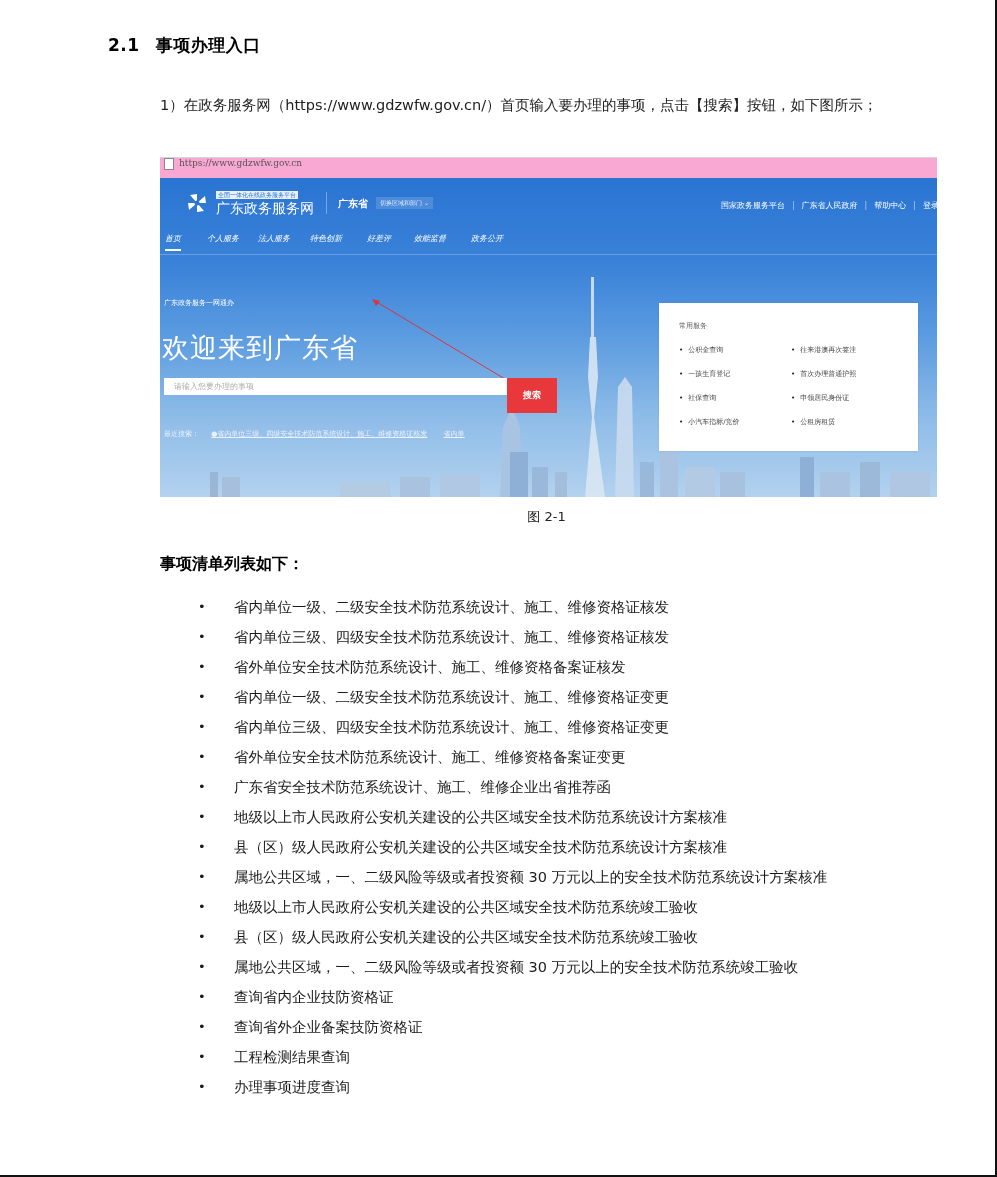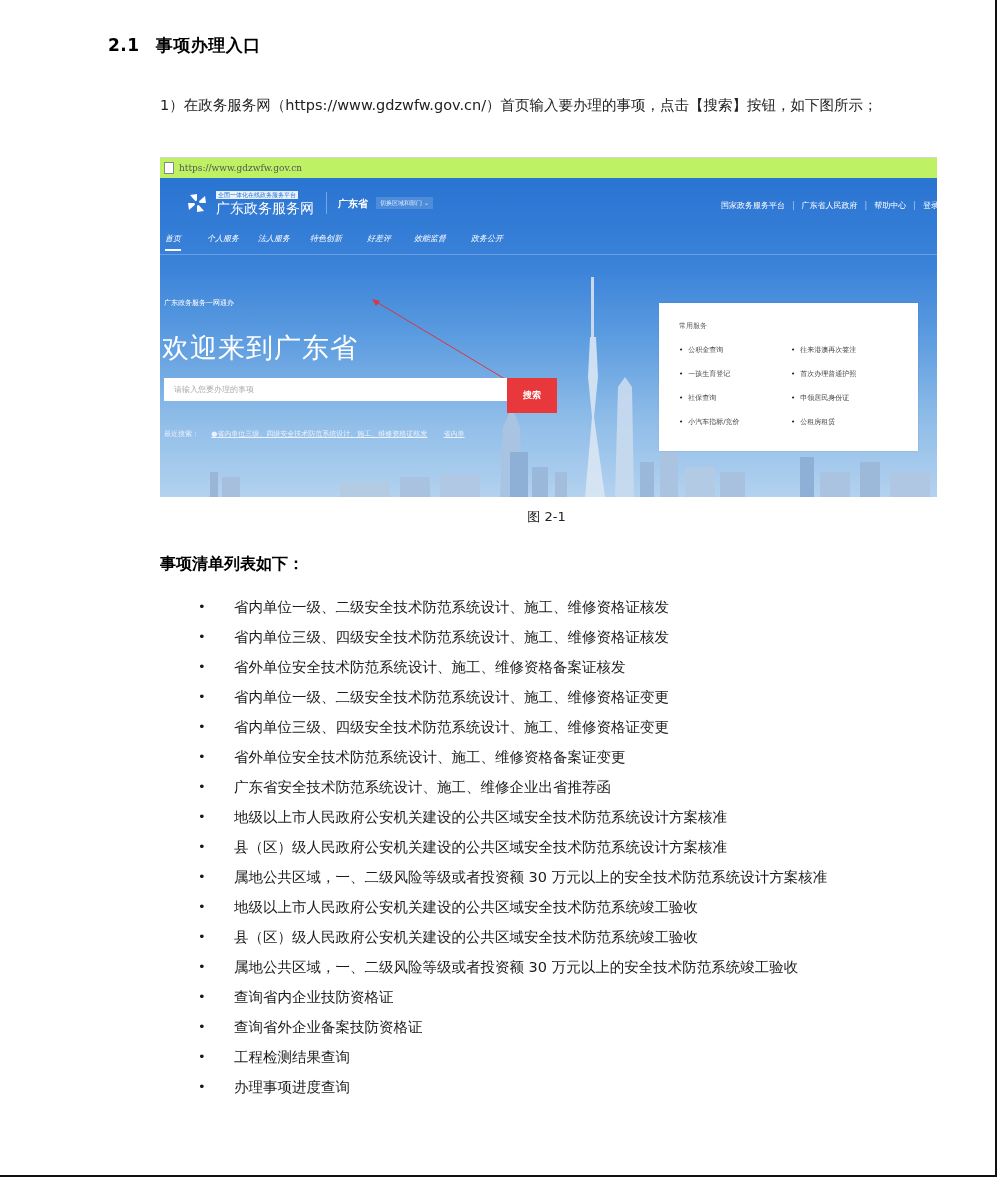--- a/index.html
+++ b/index.html
@@ -20,23 +20,23 @@
 
   .para {
     position: absolute; left: 160px; top: 87px; width: 740px;
     font-size: 14.5px; line-height: 36px; color: #222;
   }
 
   
   .figure { position: absolute; left: 160px; top: 157px; width: 777px; height: 340px; overflow: hidden; }
   .addr-bar {
     position: absolute; left: 0; top: 0; width: 777px; height: 20px;
-    background: #bef264; border-top: 1px solid #d6d6d6; border-bottom: 1px solid #d6d6d6;
+    background: #f9a8d4; border-top: 1px solid #d6d6d6; border-bottom: 1px solid #d6d6d6;
     font-family: "DejaVu Serif", serif; font-size: 9px; color: #555;
-    display: flex; align-items: center;
+    display: flex; 
   }
   .addr-bar .doc-icon { width: 8px; height: 10px; border: 1px solid #888; margin: 0 5px 0 4px; background: #fff; }
   .site {
     position: absolute; left: 0; top: 21px; width: 777px; height: 319px;
     background: linear-gradient(180deg, #2a74d2 0%, #3b83d9 28%, #5c9ce0 50%, #8ebce8 75%, #b3d2ef 100%);
   }
   .site-header { position: absolute; left: 0; top: 0; width: 777px; height: 50px; margin-left: 20px; }
   .logo-icon { position: absolute; left: 6px; top: 14px; width: 22px; height: 22px; }
   .logo-tag {
     position: absolute; left: 36px; top: 13px; height: 8px; padding: 0 2px;
@@ -51,21 +51,21 @@
   }
   .top-links { position: absolute; right: 18px; top: 22px; display: flex; align-items: center; color: #fff; font-size: 8px; white-space: nowrap; }
   .top-links .sep { margin: 0 7px; opacity: 0.6; }
   .site-nav { position: absolute; left: 0; top: 50px; width: 777px; height: 26px; border-bottom: 1px solid rgba(255,255,255,0.25); font-style: italic; }
   .site-nav .nav-item { position: absolute; top: 5px; color: #fff; font-size: 8px; white-space: nowrap; }
   .site-nav .nav-underline { position: absolute; left: 5px; top: 21px; width: 16px; height: 2px; background: #fff; }
 
   .tagline { position: absolute; left: 4px; top: 120px; color: #fff; font-size: 7px; white-space: nowrap; }
   .welcome { position: absolute; left: 2px; top: 152px; color: #fff; font-size: 27px; font-weight: normal; white-space: nowrap; letter-spacing: 1px; }
   .search-input {
-    position: absolute; left: 4px; top: 200px; width: 343px; height: 23px;
+    position: absolute; left: 4px; top: 200px; width: 343px; height: 17px;
     background: #fff; border: none; padding: 0 0 0 10px; box-sizing: border-box;
     color: #aaa; font-size: 8px; line-height: 35px; outline: none;
     font-family: "DejaVu Sans", sans-serif;
   }
   .search-input::placeholder { color: #aaa; }
   .search-btn {
     position: absolute; left: 347px; top: 200px; width: 50px; height: 35px;
     background: #e8383b; color: #fff; font-size: 9px; font-weight: bold; border: none;
     font-family: "DejaVu Sans", sans-serif;
   }

